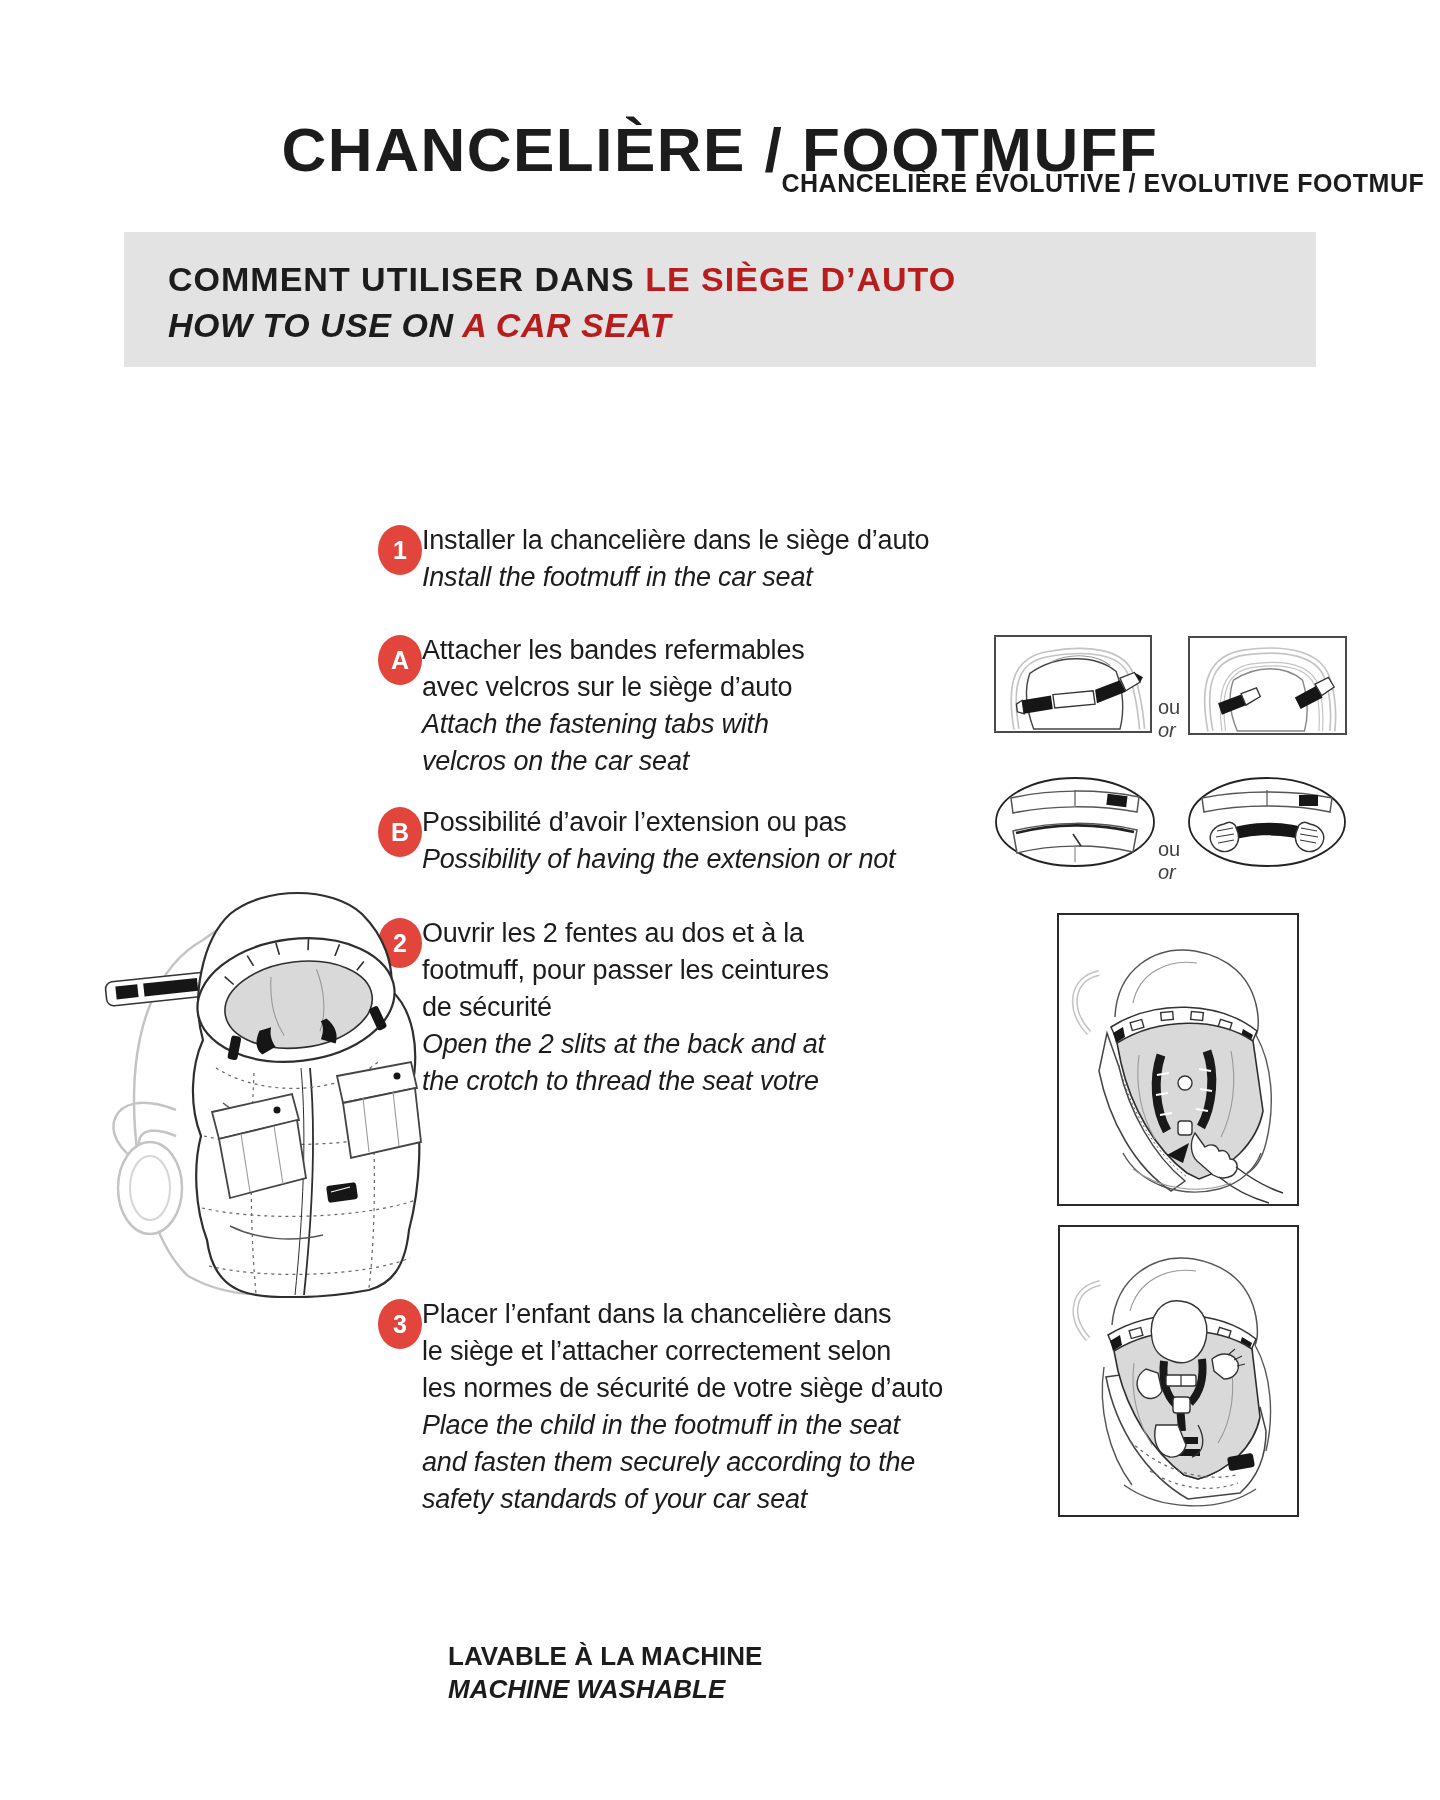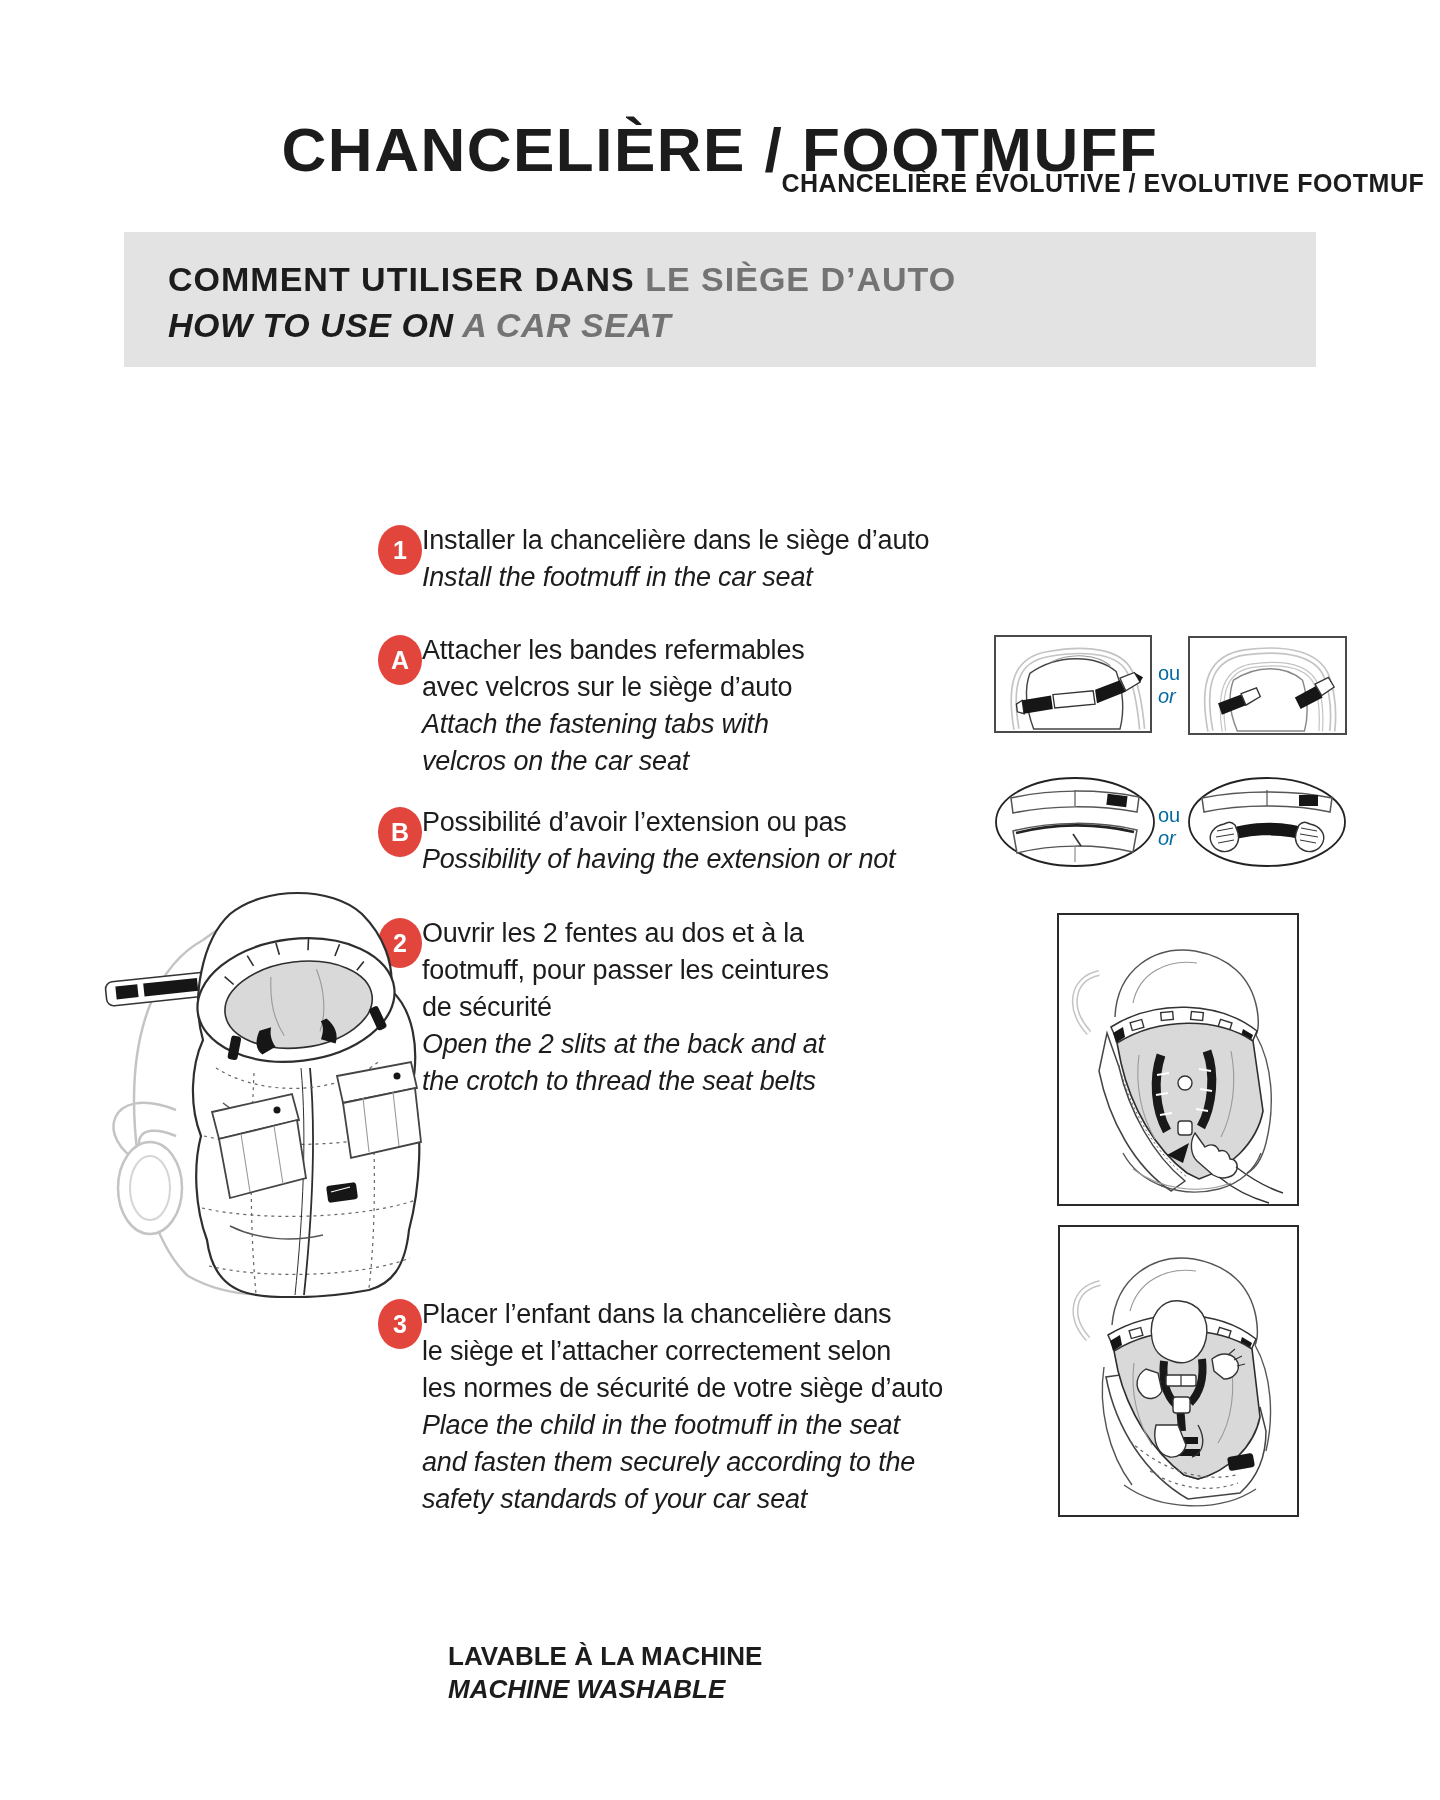--- a/index.html
+++ b/index.html
@@ -11,37 +11,37 @@
   .title{left:0;top:74px;width:1440px;text-align:center;font-size:62px;font-weight:700;
          letter-spacing:1.5px;line-height:68px;}
   .subtitle{left:0;top:148px;width:1440px;text-align:right;font-size:25px;font-weight:700;
             letter-spacing:.5px;}
 
   
   .banner{left:124px;top:232px;width:1192px;height:135px;background:#e3e3e3;
           padding:24px 0 0 44px;box-sizing:border-box;}
   .banner .fr{font-size:34px;font-weight:700;letter-spacing:1px;line-height:46px;}
   .banner .en{font-size:34px;font-weight:700;font-style:italic;letter-spacing:.5px;line-height:46px;}
-  .red{color:#737373;}
+  .red{color:#b91c1c;}
 
   
   .step{display:flex;align-items:flex-start;}
   .badge{width:44px;height:50px;border-radius:50%;background:#e2453c;color:#fff;
          display:flex;align-items:center;justify-content:center;
          font-size:25px;font-weight:700;margin-top:3px;flex:0 0 44px;}
   .step-text{font-size:27px;line-height:37px;letter-spacing:-0.2px;white-space:nowrap;}
   .step-text .en{font-style:italic;}
   .step-1{left:378px;top:522px;}
   .step-a{left:378px;top:632px;}
   .step-b{left:378px;top:804px;}
   .step-2{left:378px;top:915px;}
   .step-3{left:378px;top:1296px;}
 
   
-  .orlab{width:40px;text-align:left;font-size:20px;line-height:23px;color:#0369a1;}
+  .orlab{width:40px;text-align:left;font-size:20px;line-height:23px;color:#404040;margin-top:34px;}
   .orlab .en{font-style:italic;}
   .orlab-a{left:1158px;top:662px;}
   .orlab-b{left:1158px;top:804px;}
 
   
   .boxed{border:2px solid #4a4a4a;background:#fff;box-sizing:border-box;}
   .seatA1{left:994px;top:635px;width:158px;height:98px;}
   .seatA2{left:1188px;top:636px;width:159px;height:99px;}
   .ovalB1{left:993px;top:776px;width:164px;height:92px;}
   .ovalB2{left:1186px;top:776px;width:162px;height:92px;}
@@ -106,21 +106,21 @@
     </div>
   </div>
 
   <div class="abs step step-2">
     <div class="badge">2</div>
     <div class="step-text">
       <div class="fr">Ouvrir les 2 fentes au dos et à la</div>
       <div class="fr">footmuff, pour passer les ceintures</div>
       <div class="fr">de sécurité</div>
       <div class="en">Open the 2 slits at the back and at</div>
-      <div class="en">the crotch to thread the seat belts</div>
+      <div class="en">the crotch to thread the seat votre</div>
     </div>
   </div>
 
   <div class="abs step step-3">
     <div class="badge">3</div>
     <div class="step-text">
       <div class="fr">Placer l’enfant dans la chancelière dans</div>
       <div class="fr">le siège et l’attacher correctement selon</div>
       <div class="fr">les normes de sécurité de votre siège d’auto</div>
       <div class="en">Place the child in the footmuff in the seat</div>

